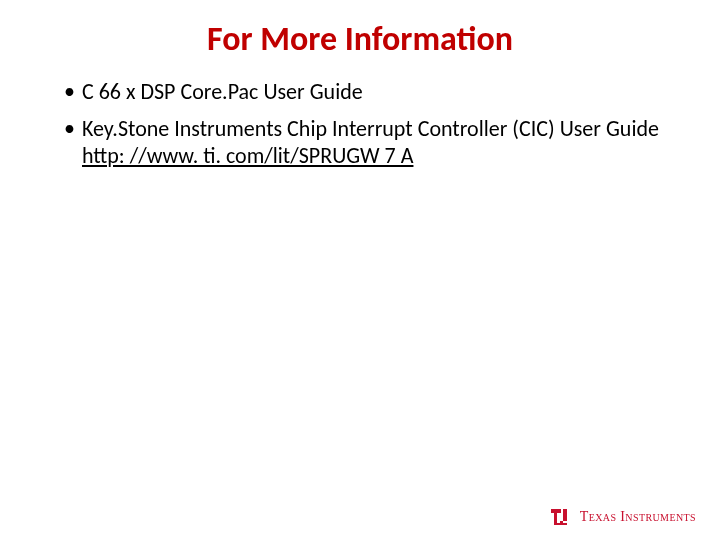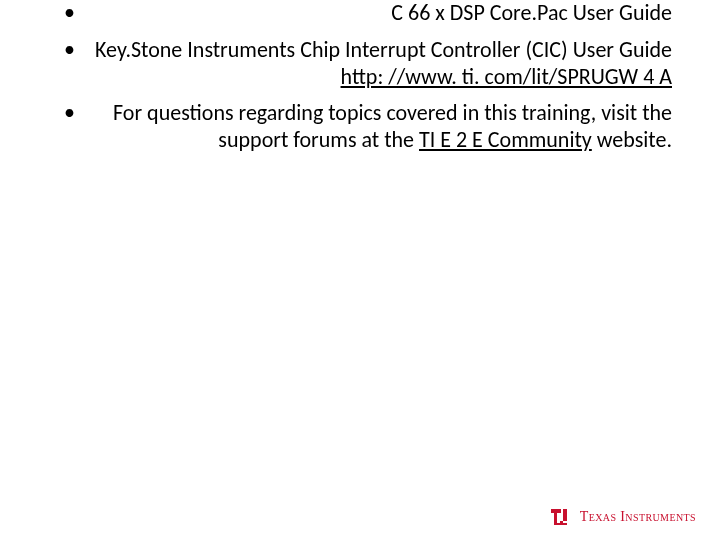--- a/index.html
+++ b/index.html
@@ -1,43 +1,41 @@
 <!DOCTYPE html>
 <html><head>
 <meta charset="utf-8">
 <style>
   * { margin: 0; padding: 0; box-sizing: border-box; }
   html, body { width: 720px; height: 540px; background: #fff; font-family: Calibri, "Segoe UI", Arial, sans-serif; color: #000; }
   .slide { position: relative; width: 720px; height: 540px; }
   .title { color: #c00000; font-size: 34px; font-weight: 700; text-align: center; padding-top: 18px; padding-bottom: 20px; }
-  .body { padding: 0 48px 0 64px; font-size: 22px; line-height: 1.22; text-align: right; }
+  .body { padding: 0 48px 0 64px; font-size: 22px; line-height: 1.22; }
   .body ul { list-style: none; }
   .body li { position: relative; padding-left: 18px; margin-bottom: 10px; }
   .body li::before { content: "•"; position: absolute; left: 0; top: 0; }
   .body li .line2 { padding-left: 16px; display: block; }
   .lnk { text-decoration: underline; color: #000; }
   .footer { position: absolute; right: 24px; bottom: 14px; display: flex; align-items: center; gap: 8px; }
   .footer-text { font-family: Georgia, "Times New Roman", serif; color: #c8102e; font-size: 14px; letter-spacing: 0.4px; font-variant: small-caps; }
   .ti-logo { width: 22px; height: 18px; }
 </style>
 </head>
 <body>
 <div class="slide">
 
+<h1 class="title">For More Information</h1>
 
 <div class="body">
   <ul>
     <li>
       <span>C 66 x DSP Core.Pac User Guide</span>
     </li>
     <li>
-      <span>Key.Stone Instruments Chip Interrupt Controller (CIC) User Guide </span><a class="lnk" href="#">http: //www. ti. com/lit/SPRUGW 4 A</a>
-    </li>
-    <li>
-      <span>For questions regarding topics covered in this training, visit the support forums at the </span><a class="lnk" href="#">TI E 2 E Community</a><span> website.</span>
+      <span>Key.Stone Instruments Chip Interrupt Controller (CIC) User Guide </span><a class="lnk" href="#">http: //www. ti. com/lit/SPRUGW 7 A</a>
     </li>
   </ul>
 </div>
 
 <div class="footer">
   <svg class="ti-logo" viewBox="0 0 44 36">
     <path fill="#c8102e" d="M2 2 H22 V10 H14 V26 H8 V10 H2 Z M26 2 H34 V26 H26 Z M8 26 L14 26 L14 30 L20 30 L20 26 L26 26 L26 30 L34 30 L34 34 L8 34 Z"></path>
   </svg>
   <span class="footer-text">Texas Instruments</span>
 </div>

